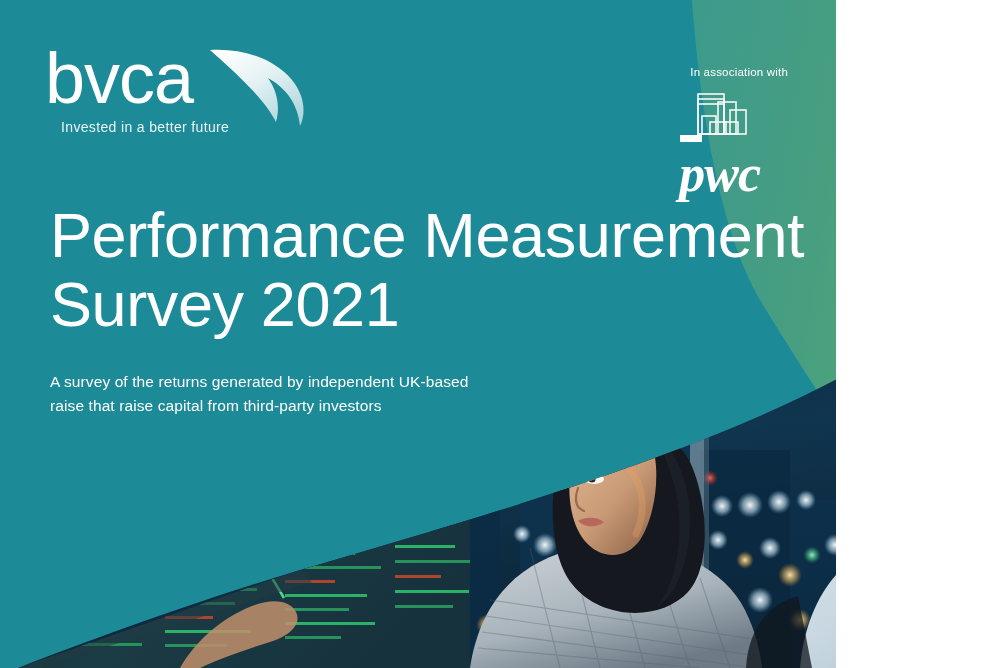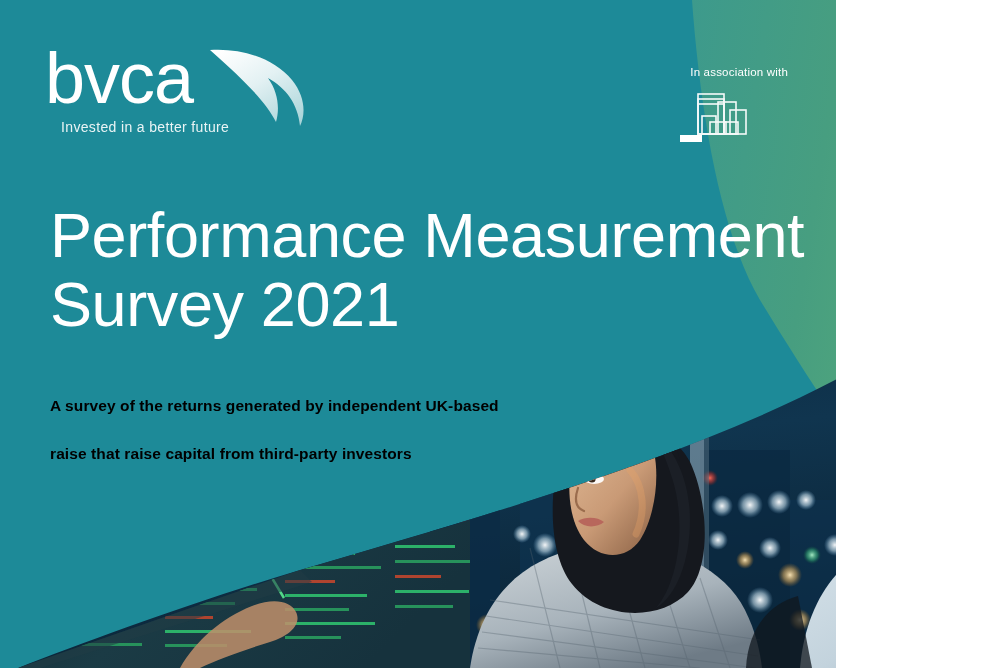--- a/index.html
+++ b/index.html
@@ -127,27 +127,26 @@
 
   
   .subtitle {
     position: absolute;
     left: 50px;
     top: 370px;
     width: 520px;
   }
   .subtitle-line {
     font-size: 15.5px;
-    font-weight: 700;
-    color: #000000;
+    font-weight: 400;
+    color: #ffffff;
     line-height: 1.52;
     letter-spacing: 0.1px;
     display: block;
     white-space: nowrap;
-    margin-top: 24px;
   }
 </style>
 </head>
 <body>
 
 <div id="cover">
 
   <svg id="bg-svg" viewBox="0 0 1000 668" preserveAspectRatio="none">
     <defs>
       <linearGradient id="greenGrad" x1="0" y1="0" x2="1" y2="0.35">
@@ -455,20 +454,21 @@
           <rect x="18" y="9" width="26" height="35"></rect>
           <rect x="18" y="14" width="26" height="30"></rect>
           <rect x="38" y="12" width="18" height="32"></rect>
           <rect x="50" y="20" width="16" height="24"></rect>
           <rect x="22" y="26" width="14" height="18"></rect>
           <rect x="30" y="32" width="16" height="12"></rect>
           <rect x="44" y="32" width="14" height="12"></rect>
         </g>
         <rect x="0" y="45" width="22" height="7" fill="#ffffff"></rect>
       </svg>
+      <div class="pwc-word">pwc</div>
     </div>
   </div>
 
   <div class="headline">
     <span class="headline-line line1">Performance Measurement</span>
     <span class="headline-line line2">Survey 2021</span>
   </div>
 
   <div class="subtitle">
     <span class="subtitle-line">A survey of the returns generated by independent UK-based</span>

